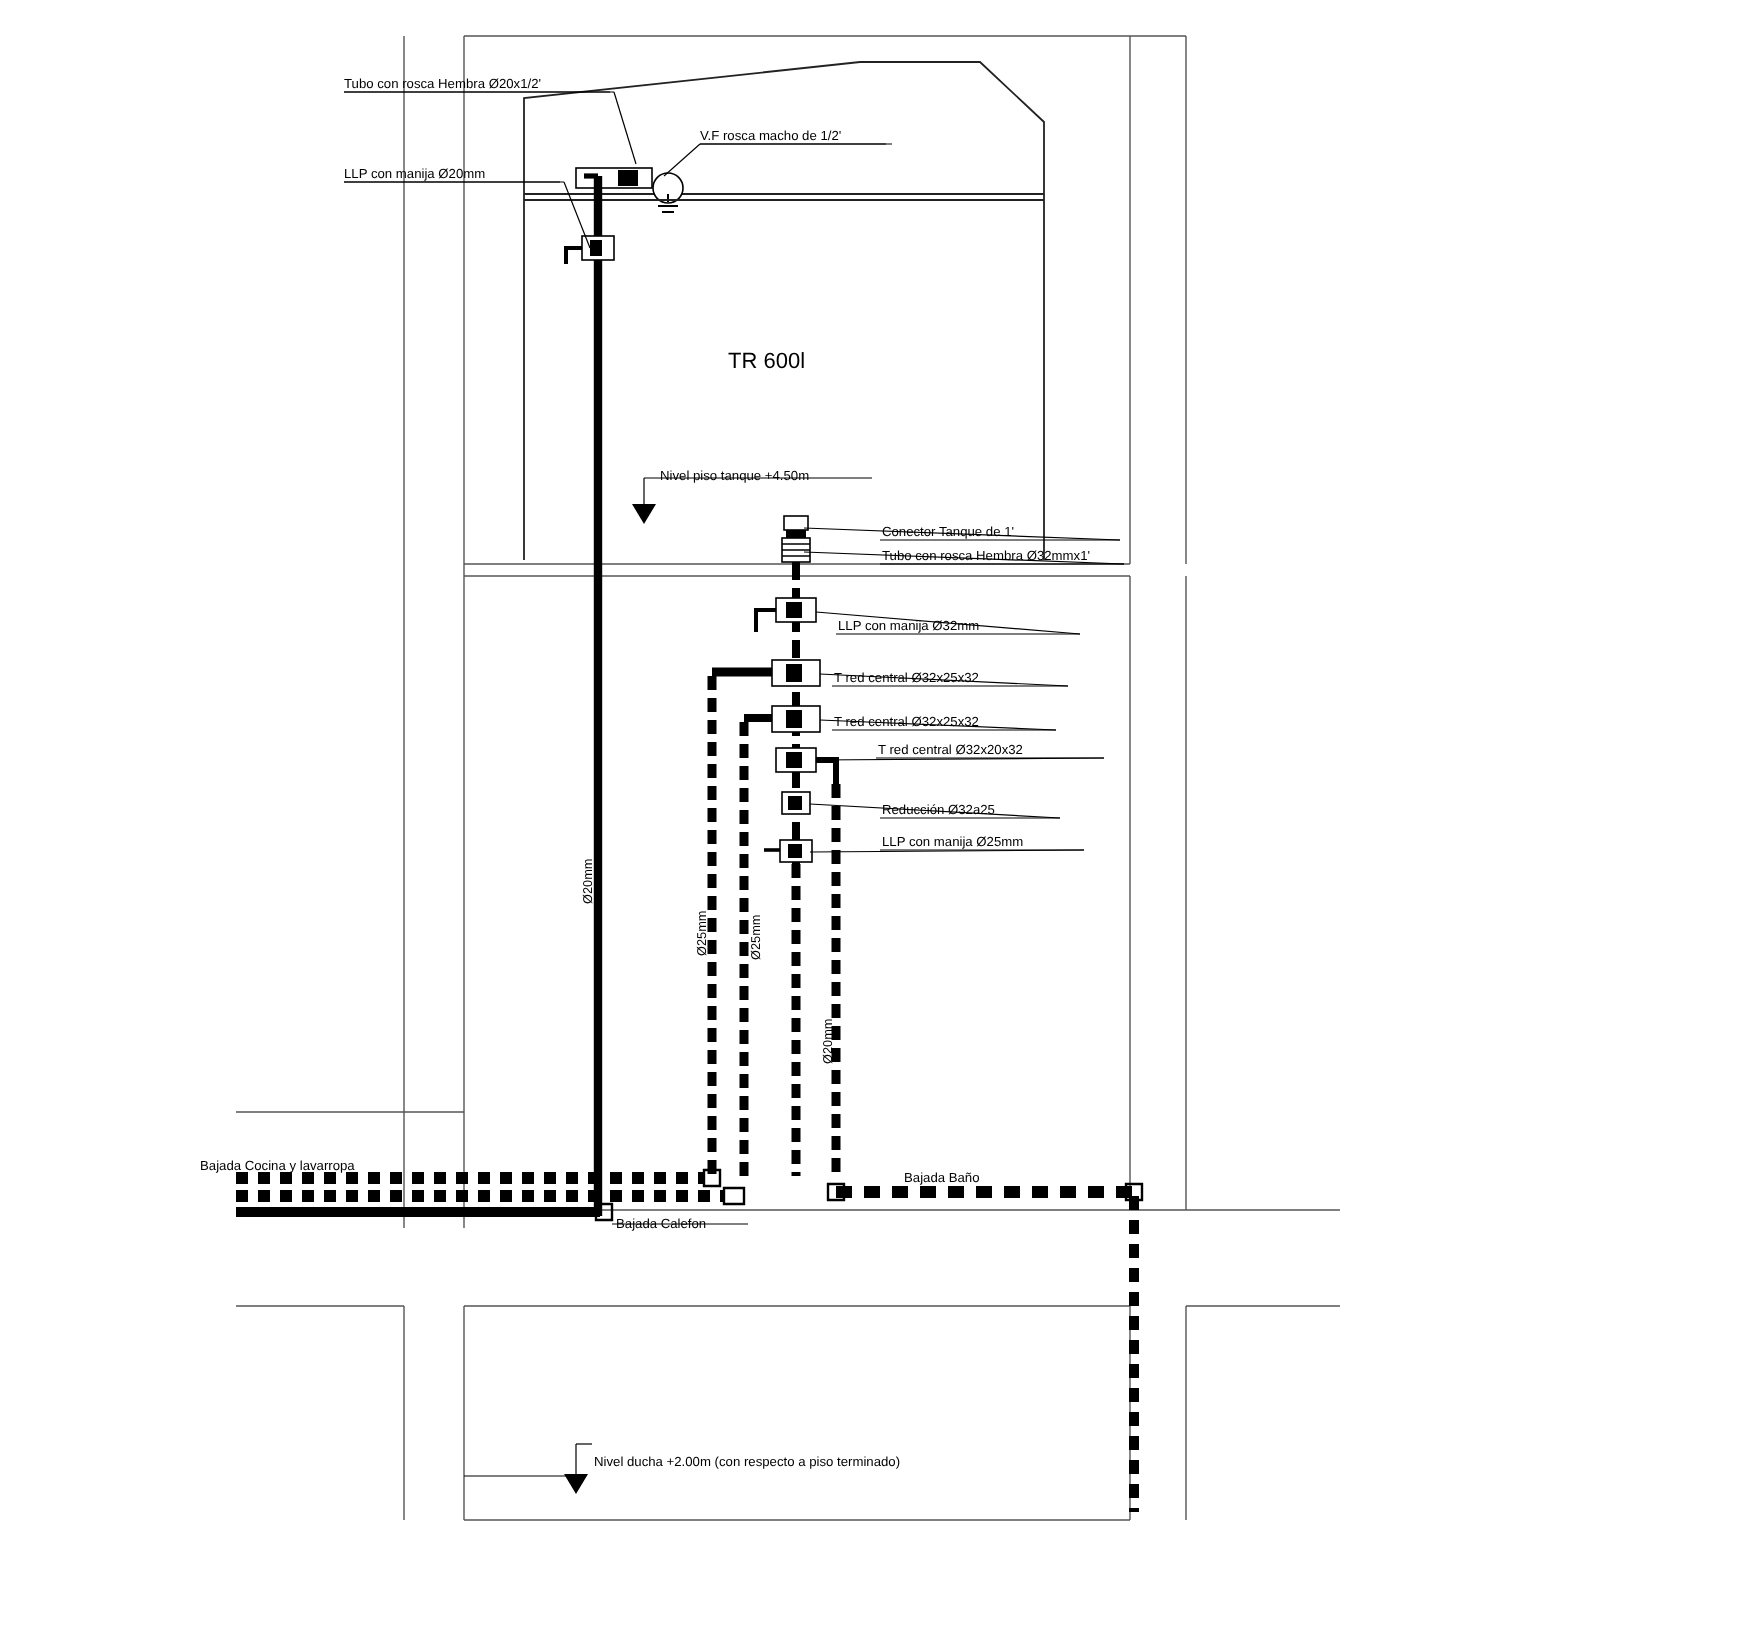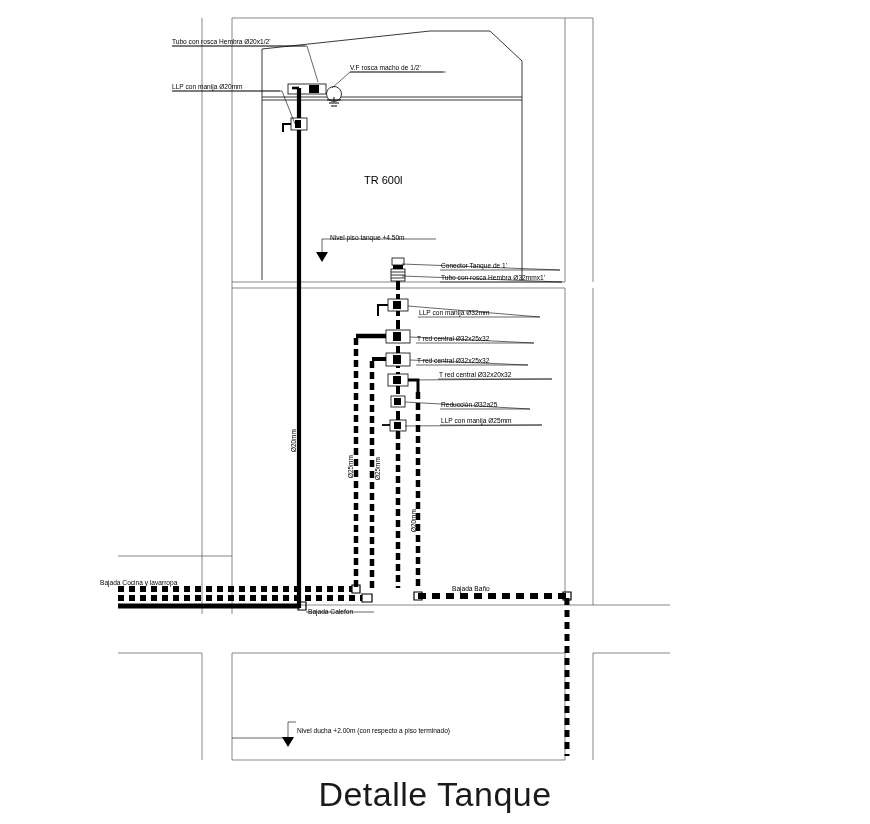--- a/index.html
+++ b/index.html
@@ -320,17 +320,14 @@
 
       <text class="lbl" x="308" y="614">Bajada Calefon</text>
 
       <text class="lbl" x="452" y="591">Bajada Baño</text>
 
       <text class="lbl" x="297" y="733">Nivel ducha +2.00m (con respecto a piso terminado)</text>
     </g>
 
   </svg>
 
-  <div class="title-wrap">
-    <span class="drawing-title">Detalle Tanque</span>
-  </div>
 
 </div>
 
 </body></html>

